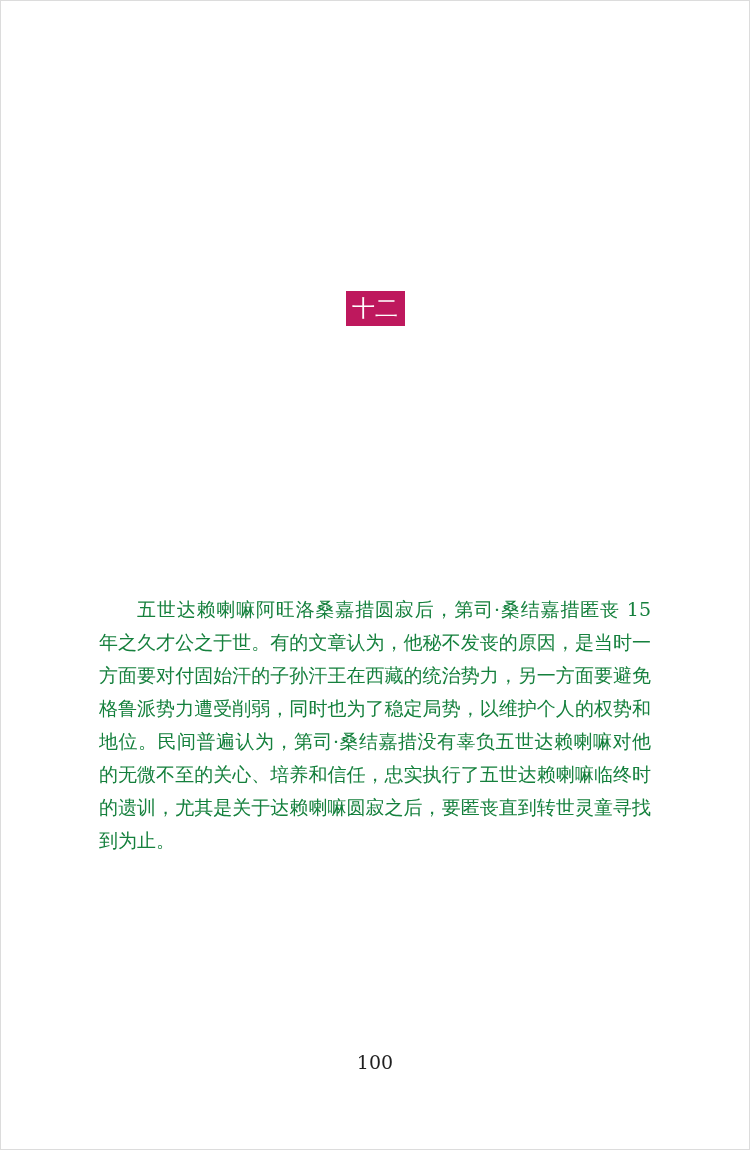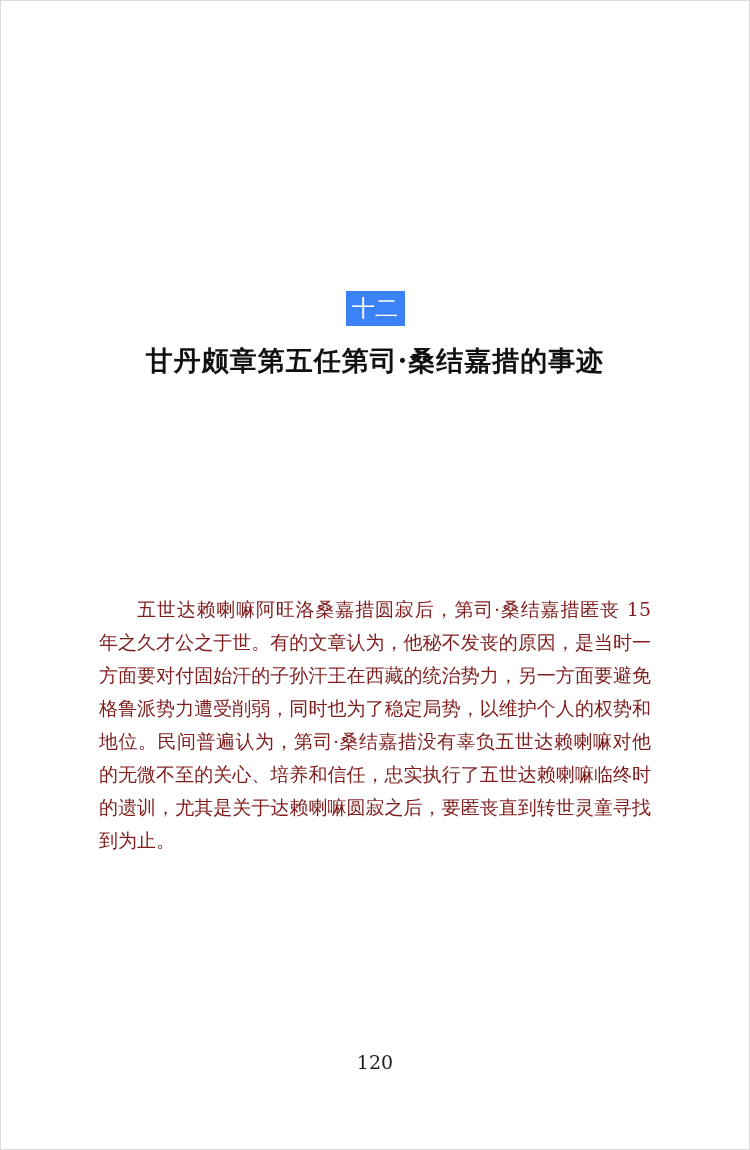--- a/index.html
+++ b/index.html
@@ -22,21 +22,21 @@
     top: 291px;
     left: 0;
     width: 100%;
     text-align: center;
   }
   .chapter-badge {
     display: inline-block;
     width: 59px;
     height: 35px;
     line-height: 35px;
-    background: #3b82f6;
+    background: #be185d;
     color: #ffffff;
     font-size: 23px;
     text-align: center;
     font-family: "DejaVu Serif", "Liberation Serif", serif;
   }
   .chapter-title {
     position: absolute;
     top: 338px;
     left: 0;
     width: 100%;
@@ -50,21 +50,21 @@
   }
   .body-text {
     position: absolute;
     top: 593px;
     left: 99px;
     width: 552px;
     font-size: 19px;
     line-height: 33px;
     text-align: justify;
     text-justify: inter-ideograph;
-    color: #7f1d1d;
+    color: #15803d;
   }
   .body-text p {
     margin: 0;
     padding: 0;
     text-indent: 2em;
   }
   .page-number {
     position: absolute;
     top: 1049px;
     left: 0;
@@ -77,21 +77,20 @@
 </style>
 </head>
 <body>
 
 <div class="page">
 
   <div class="chapter-badge-row">
     <span class="chapter-badge">十二</span>
   </div>
 
-  <h1 class="chapter-title">甘丹颇章第五任第司·桑结嘉措的事迹</h1>
 
   <div class="body-text">
     <p>五世达赖喇嘛阿旺洛桑嘉措圆寂后，第司·桑结嘉措匿丧 15 年之久才公之于世。有的文章认为，他秘不发丧的原因，是当时一方面要对付固始汗的子孙汗王在西藏的统治势力，另一方面要避免格鲁派势力遭受削弱，同时也为了稳定局势，以维护个人的权势和地位。民间普遍认为，第司·桑结嘉措没有辜负五世达赖喇嘛对他的无微不至的关心、培养和信任，忠实执行了五世达赖喇嘛临终时的遗训，尤其是关于达赖喇嘛圆寂之后，要匿丧直到转世灵童寻找到为止。</p>
   </div>
 
-  <div class="page-number">120</div>
+  <div class="page-number">100</div>
 
 </div>
 
 </body></html>

